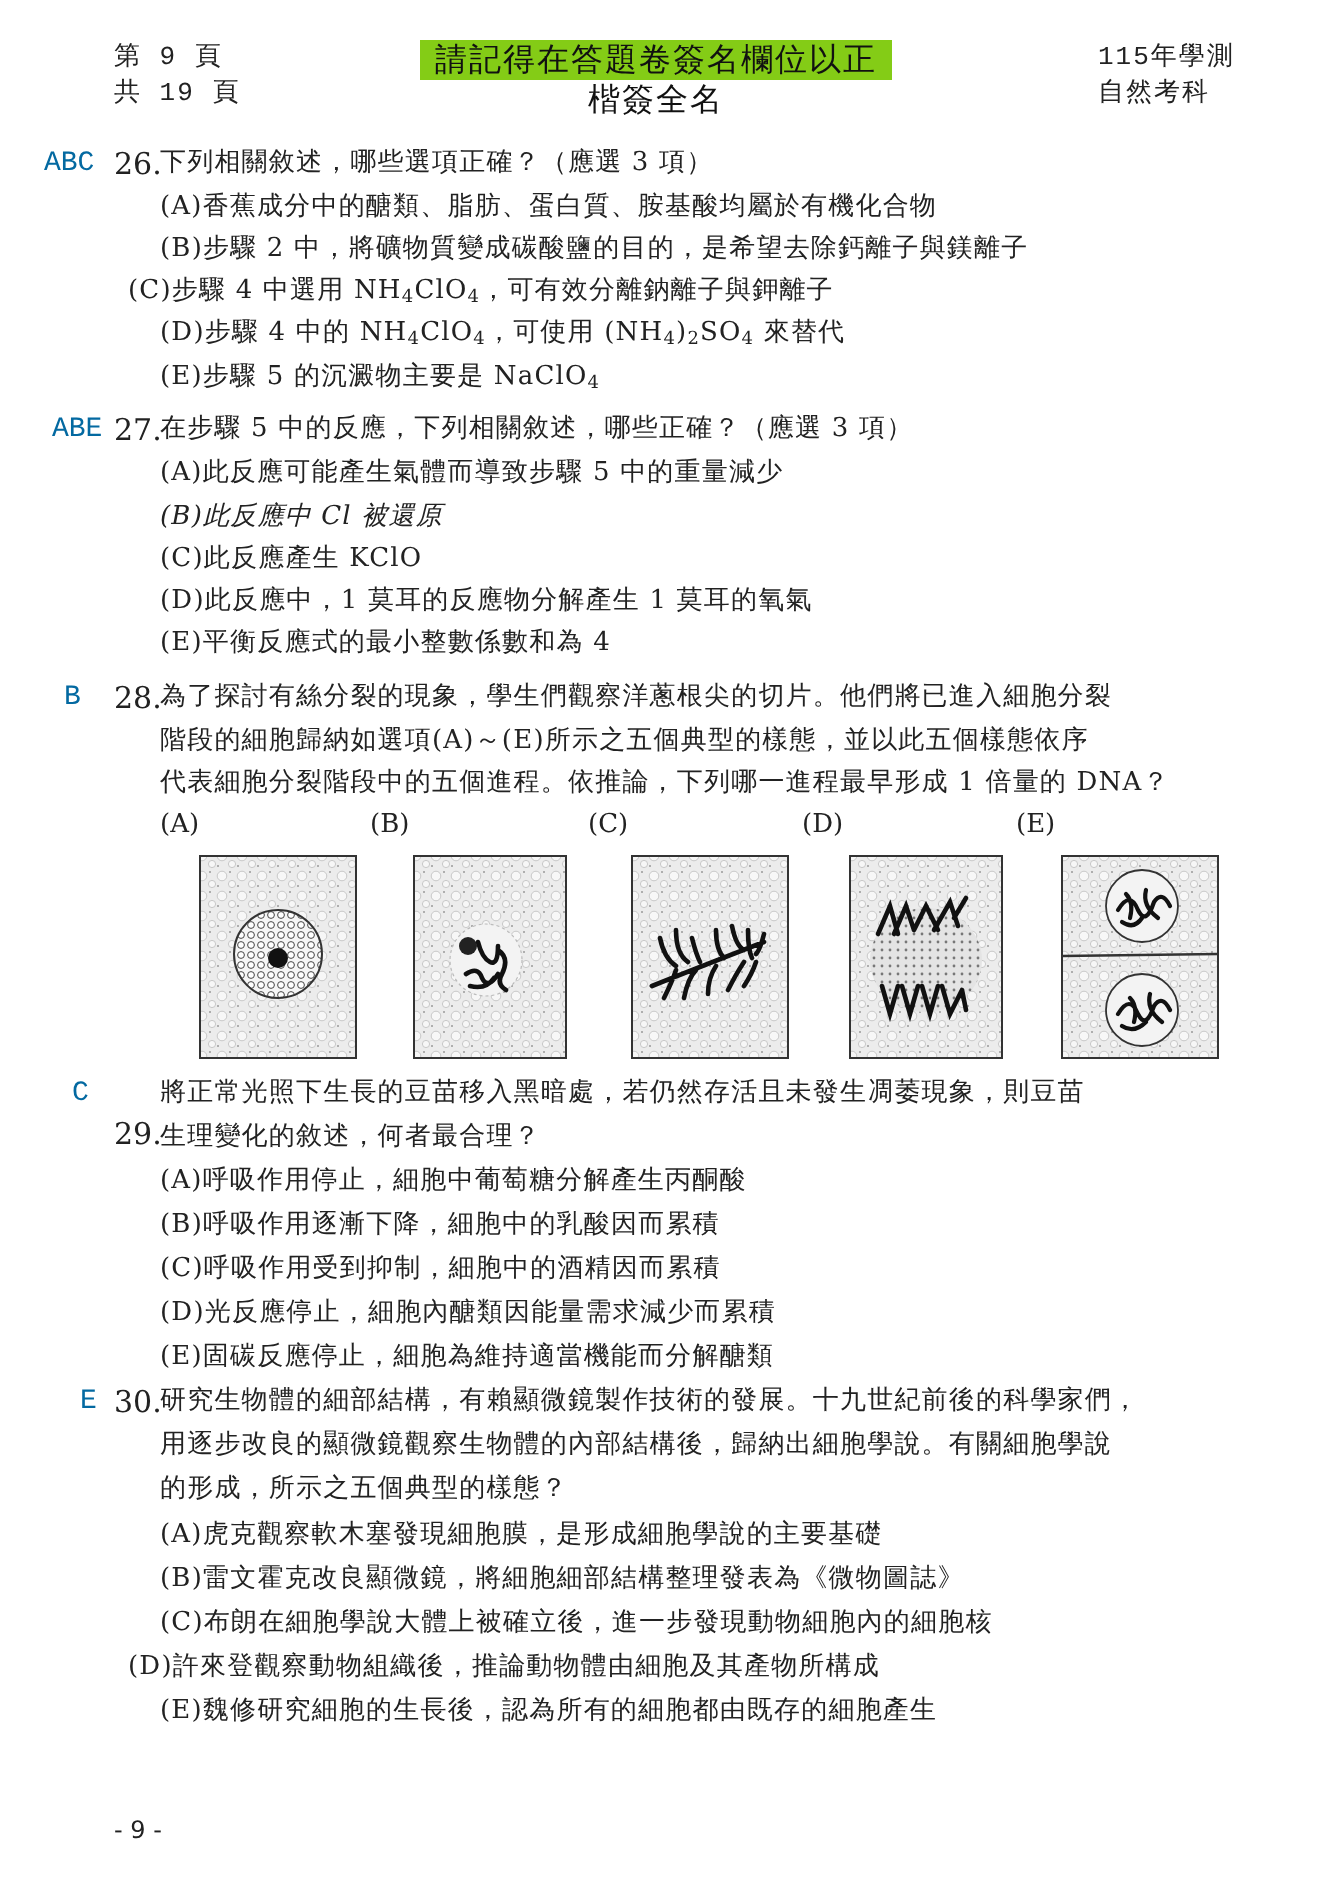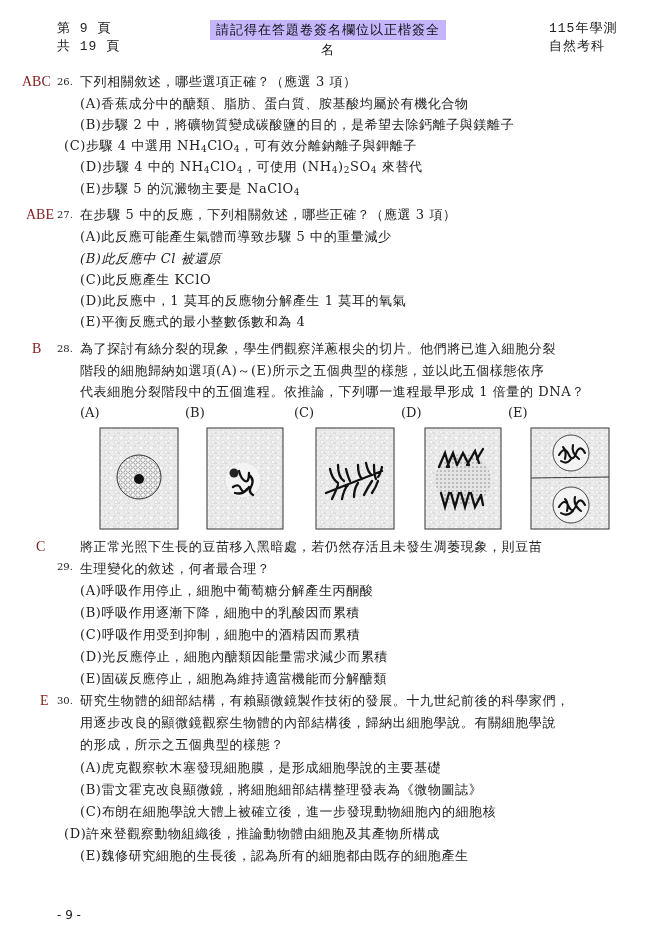--- a/index.html
+++ b/index.html
@@ -2,26 +2,26 @@
 <html><head>
 <meta charset="utf-8">
 <style>
   html, body { margin: 0; padding: 0; background: #ffffff; }
   body { width: 670px; height: 949px; position: relative; overflow: hidden;
          font-family: "DejaVu Serif", "Liberation Serif", serif; color: #222; }
   .abs { position: absolute; }
   .hdr { font-size: 13px; line-height: 18px; letter-spacing: 1px; font-family: Liberation Mono, monospace; }
   .hdr-left { left: 57px; top: 20px; }
   .hdr-right { left: 549px; top: 20px; text-align: left; }
-  .banner { left: 210px; top: 20px; width: 236px; height: 20px; background: #c4b5fd;
-            font-size: 13px; line-height: 20px; text-align: center; letter-spacing: 1px; color: #111; }
+  .banner { left: 210px; top: 20px; width: 236px; height: 20px; background: #84cc16;
+            font-size: 16px; line-height: 20px; text-align: center; letter-spacing: 1px; color: #111; }
   .line { position: absolute; font-size: 13px; line-height: 18px; white-space: nowrap; letter-spacing: 0.6px; }
-  .ans { position: absolute; font-family: Liberation Serif, serif;
-         font-size: 14px; line-height: 18px; color: #7f1d1d; }
-  .qnum { position: absolute; font-size: 10px; line-height: 18px; }
+  .ans { position: absolute; font-family: Liberation Mono, monospace;
+         font-size: 14px; line-height: 18px; color: #0369a1; }
+  .qnum { position: absolute; font-size: 15px; line-height: 18px; }
   sub { font-size: 9px; vertical-align: -2px; line-height: 0; }
   .cell-fig { position: absolute; top: 425px; width: 88px; height: 106px; }
   .cell-fig svg { width: 100%; height: 100%; display: block; }
   .fig-label { position: absolute; top: 405px; font-size: 13px; line-height: 16px; }
   .pageno { left: 57px; top: 908px; font-family: "DejaVu Sans", sans-serif; font-size: 12px; }
 </style>
 </head>
 <body>
 
 <div class="abs hdr hdr-left">

